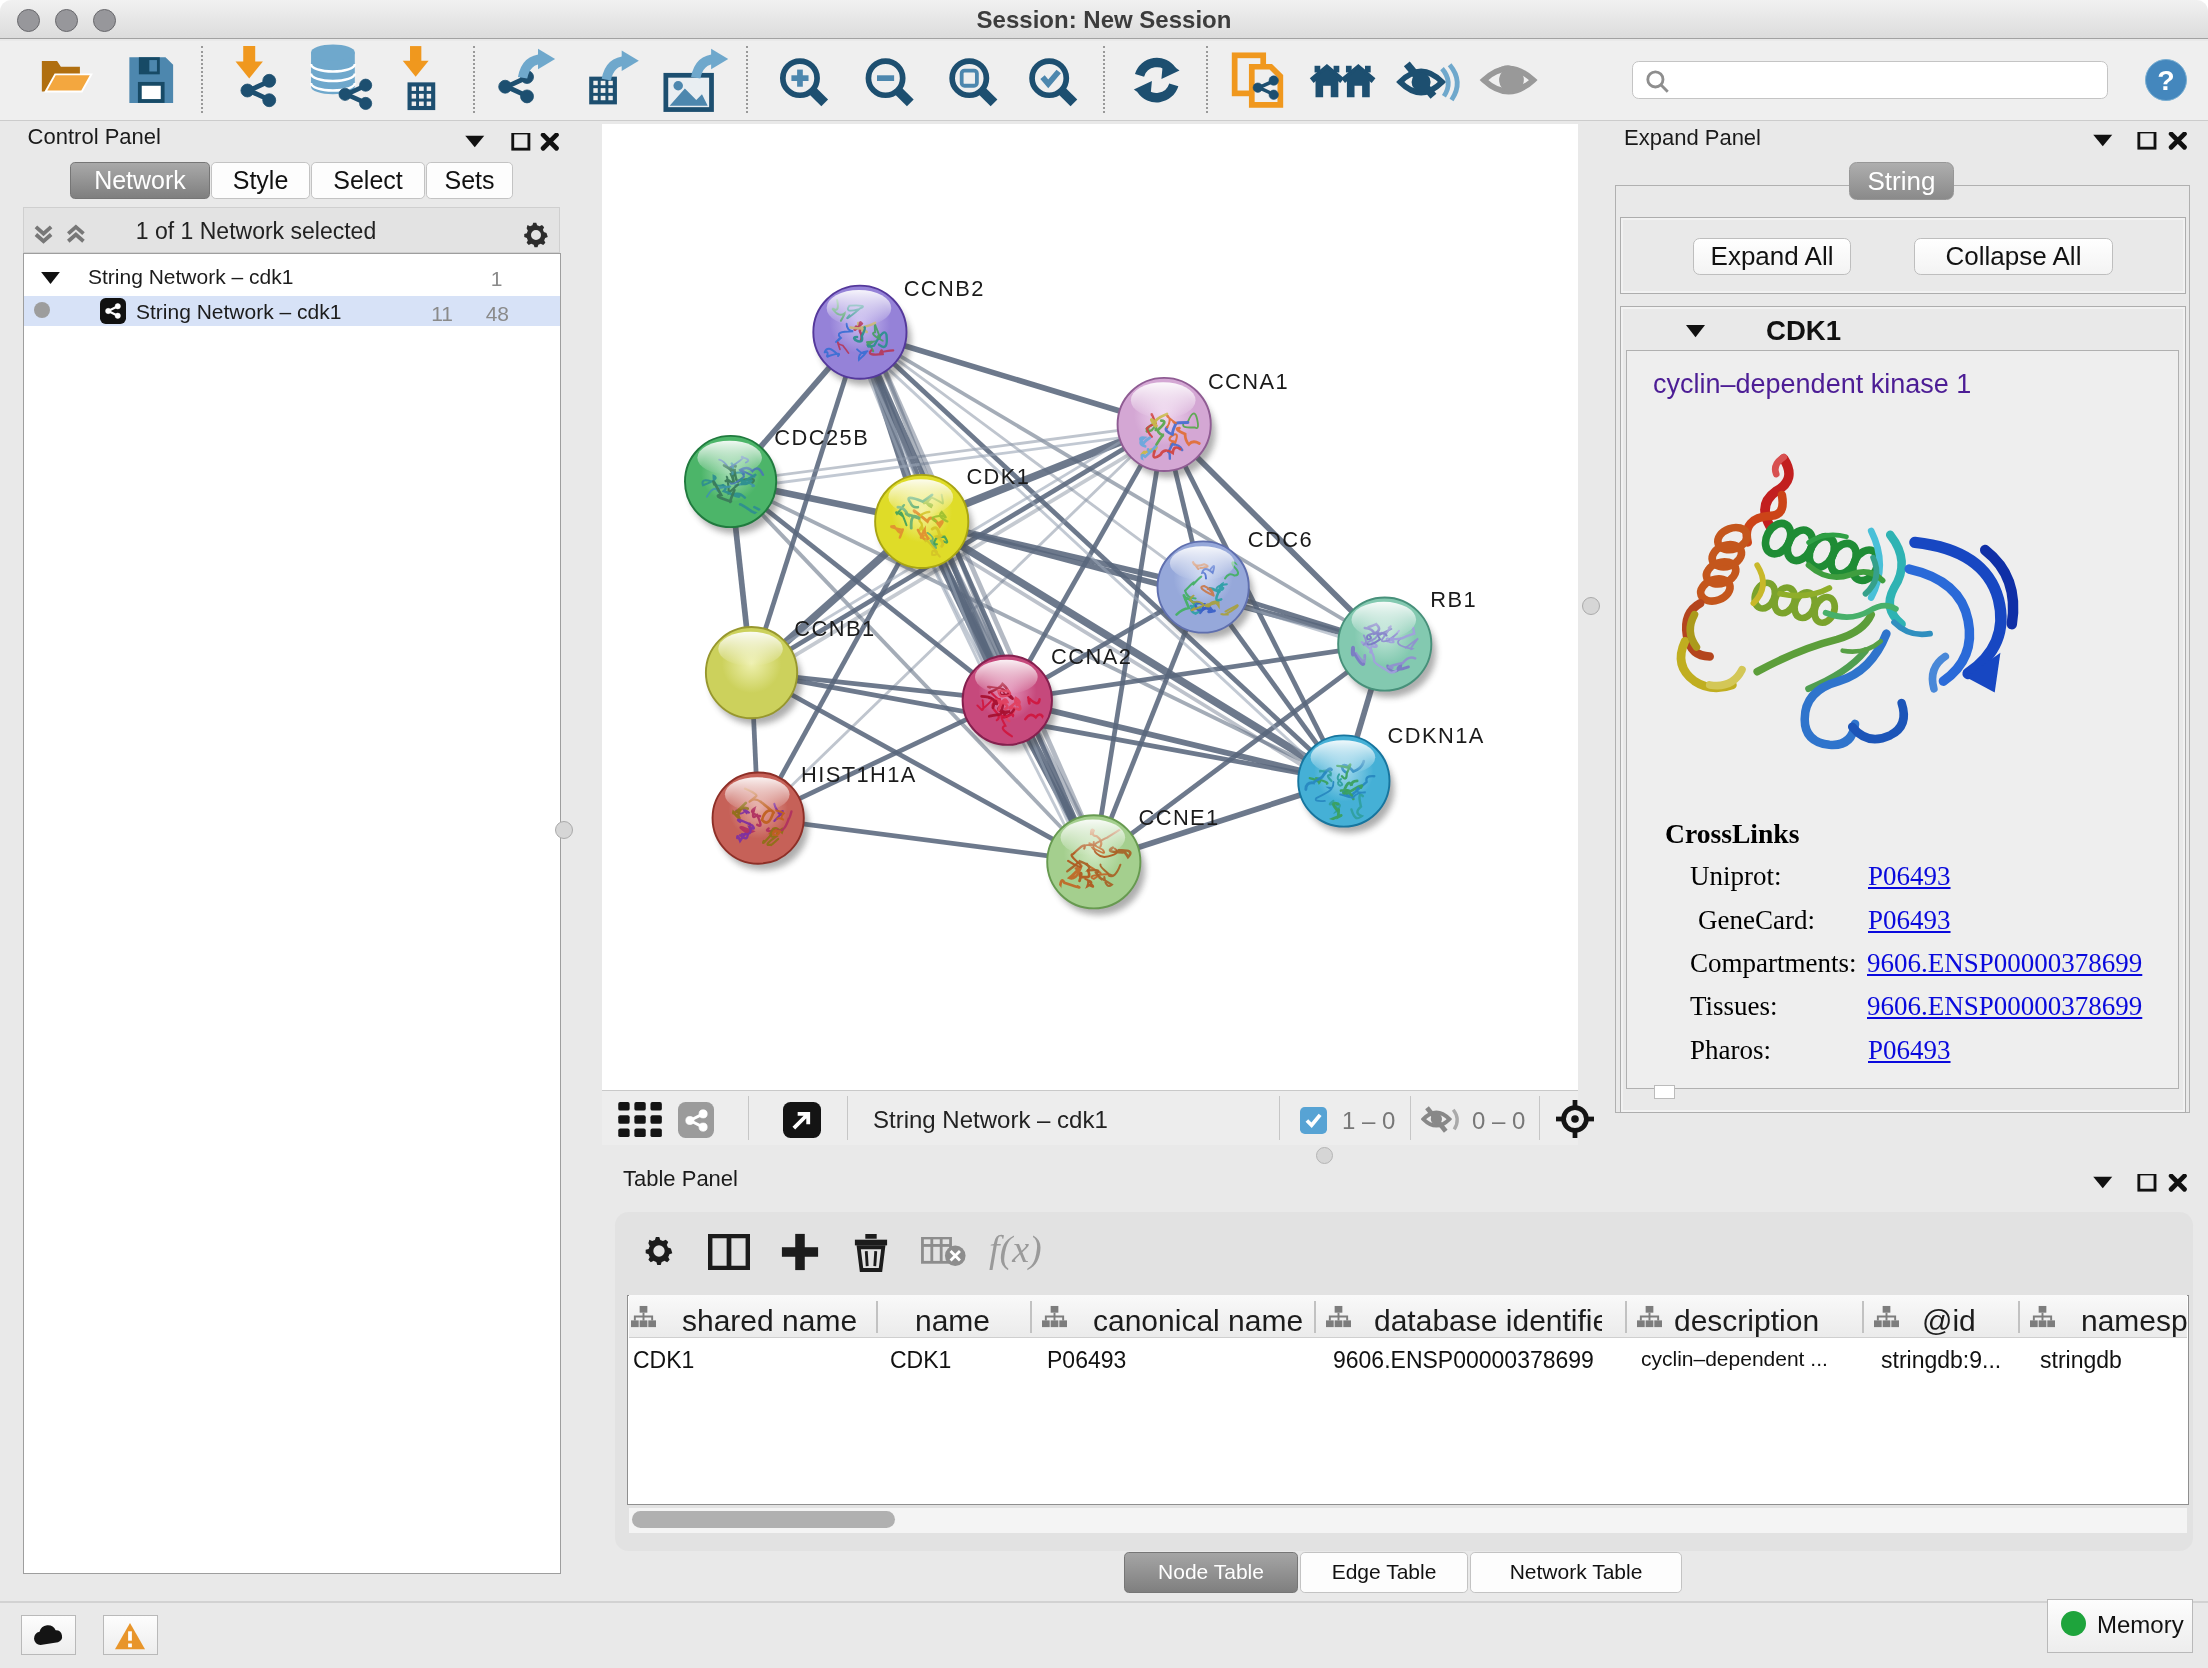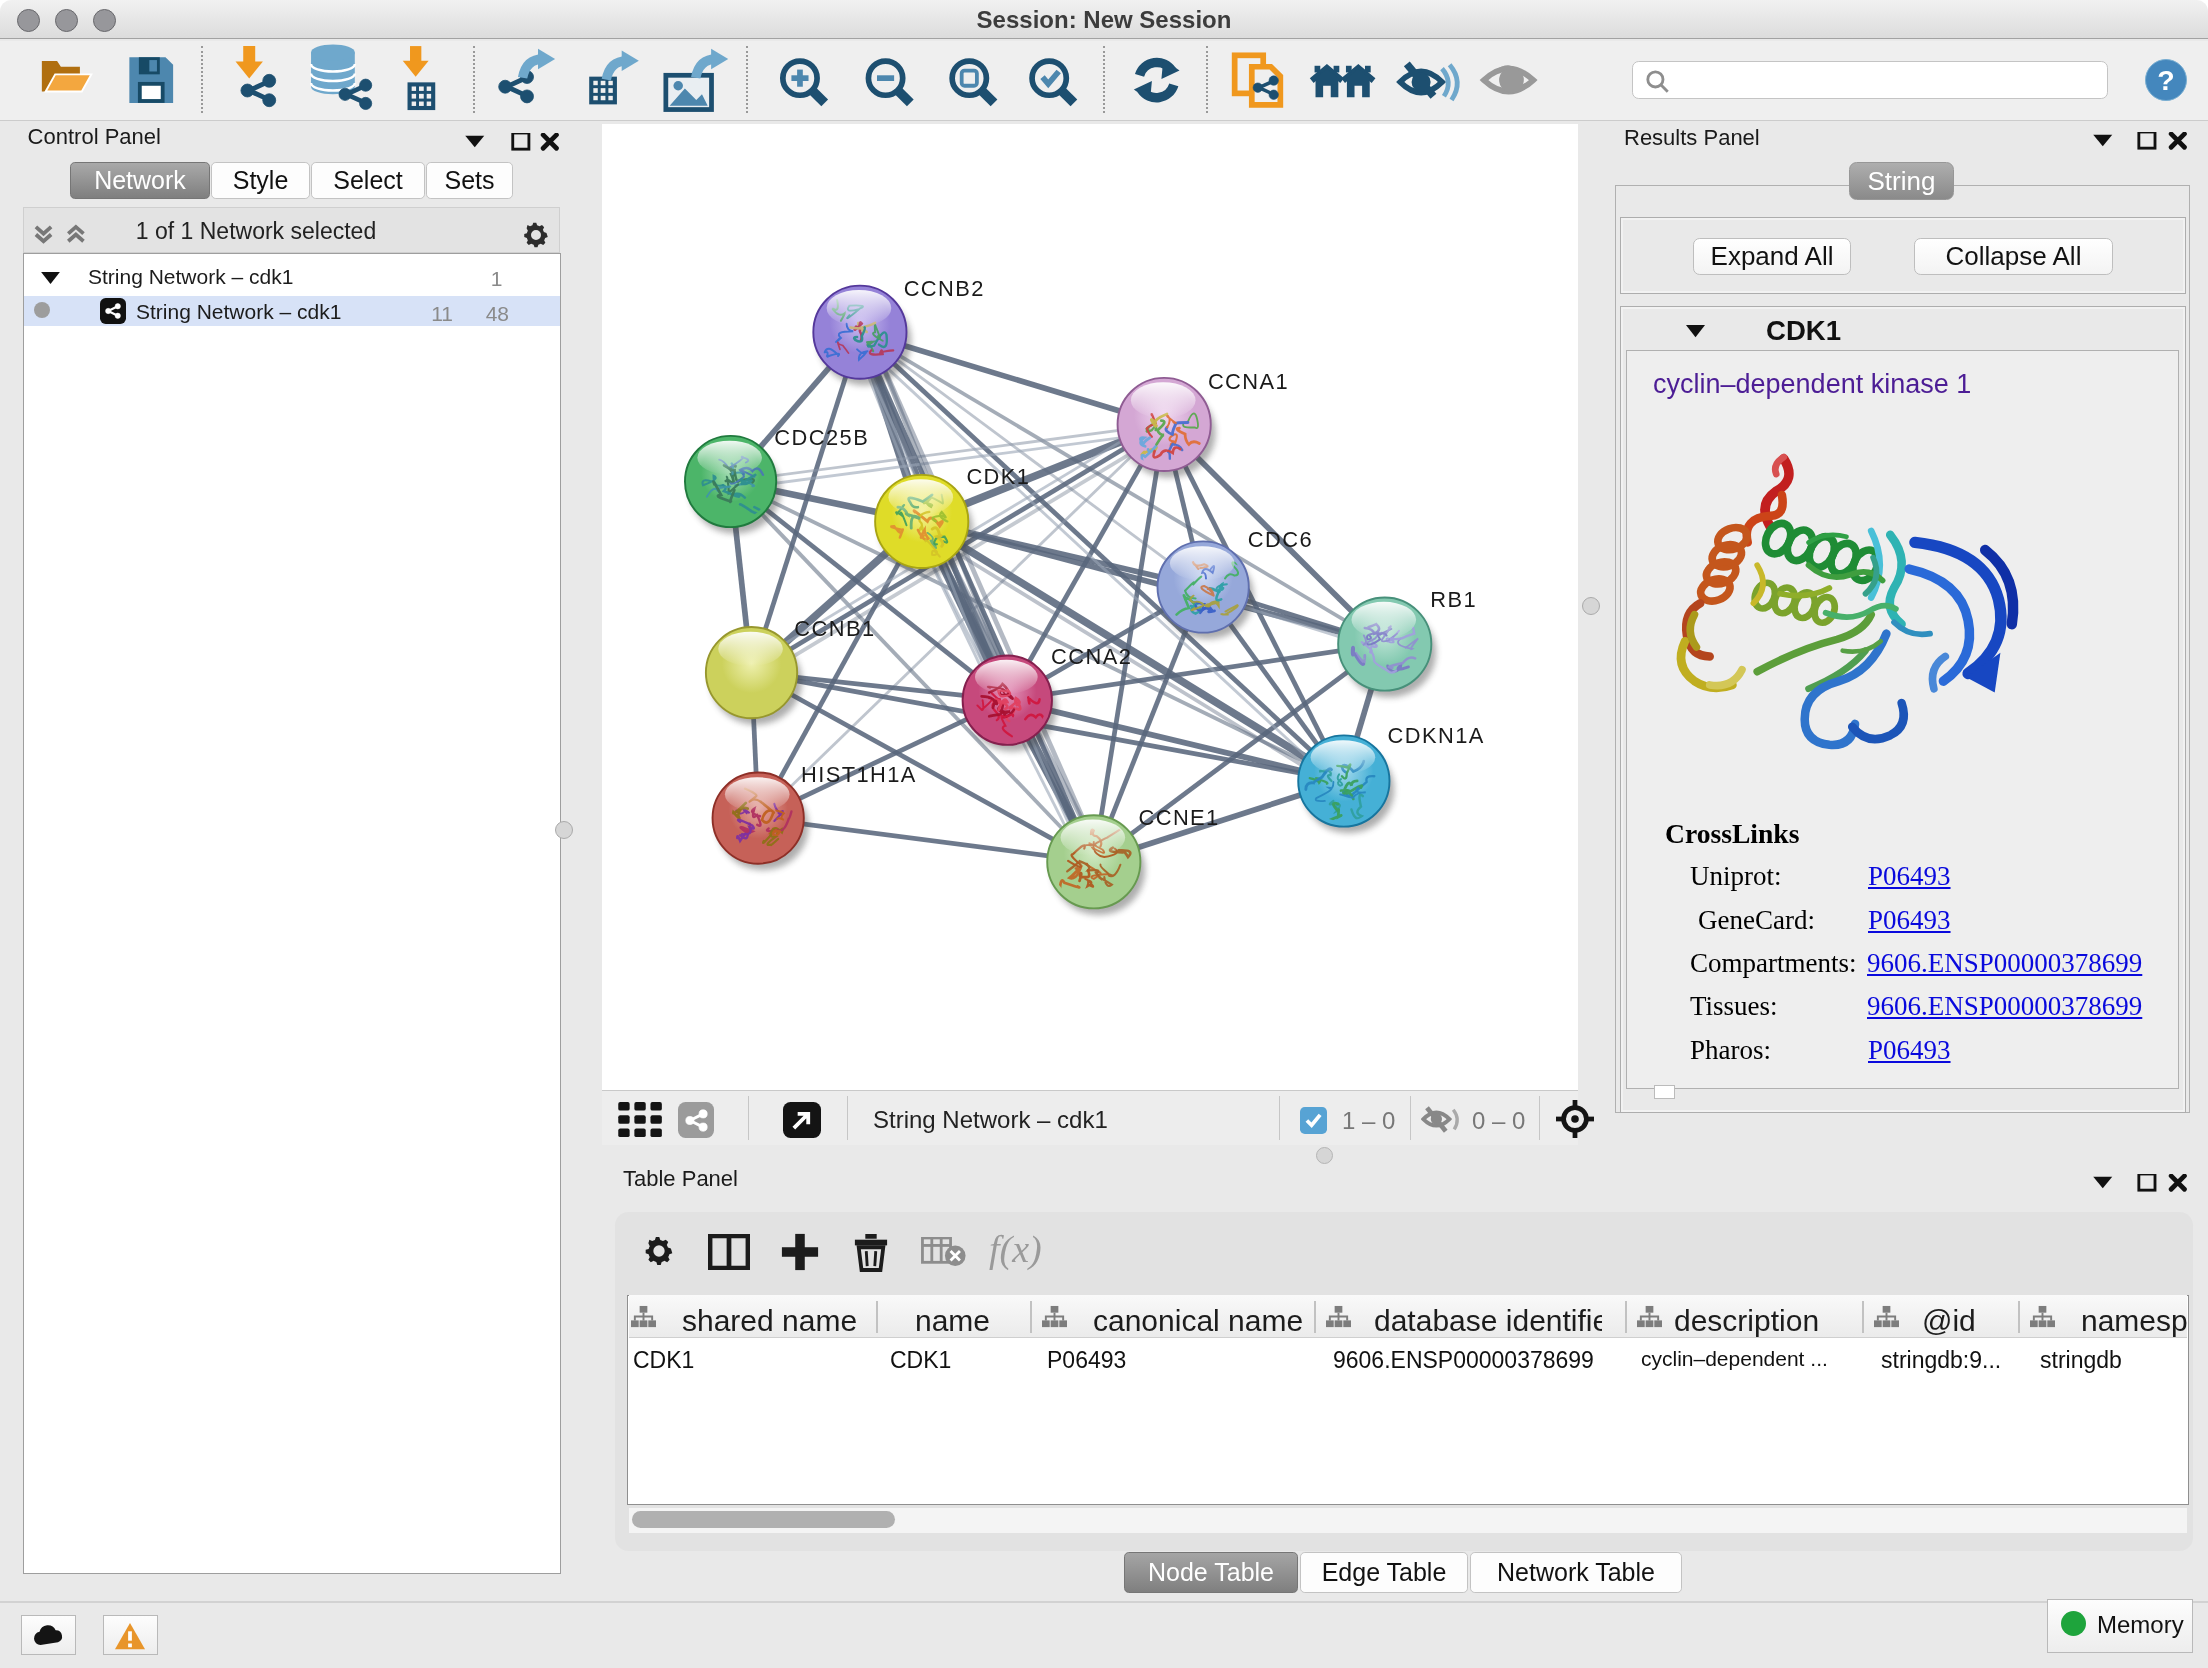--- a/index.html
+++ b/index.html
@@ -15,21 +15,21 @@
   .ptitle { font-size:22px; color:#1a1a1a; }
   .tabbtn { top:162px; height:37px; border:1px solid #c3c3c3; background:#fdfdfd; border-radius:4.8px; font-size:25px; color:#111; text-align:center; line-height:34px; }
   .tabsel { background:linear-gradient(#a9a9a9,#7f7f7f); color:#fff; border-color:#767676; }
   #netcanvas { left:602px; top:124px; width:976px; height:966px; background:#ffffff; }
   #netstatus { left:602px; top:1090px; width:976px; height:55px; background:#ededed; border-top:1.9px solid #c9c9c9; }
   .vsep { top:1096px; width:0; height:44px; border-left:1.9px solid #c6c6c6; }
   .etched { border:1.9px solid #adadad; box-shadow:inset 0 0 0 1.9px #f2f2f2; }
   .btn { background:linear-gradient(#ffffff,#f3f3f3); border:1.9px solid #bebebe; border-radius:6.7px; font-size:26px; color:#111; text-align:center; }
   a.rl { color:#0909dd; text-decoration:underline; }
   .th { font-size:30px; color:#1c1c1c; }
-  .btab { top:1552px; height:41px; border:1px solid #c3c3c3; background:#fdfdfd; border-radius:4.8px; font-size:25px; color:#111; text-align:center; line-height:38px; }
+  .btab { top:1552px; height:41px; border:1px solid #c3c3c3; background:#fdfdfd; border-radius:4.8px; font-size:21px; color:#111; text-align:center; line-height:38px; }
   .btabsel { background:linear-gradient(#a5a5a5,#7f7f7f); color:#fff; border-color:#767676; }
   .serif { font-family:"Liberation Serif", serif; }
   .gray { color:#8a8a8a; }
 </style>
 </head>
 <body>
 
 <div class="abs" style="left:0; top:0; width:15px; height:15px; background:#ffffff;"></div>
 <div class="abs" style="left:2193px; top:0; width:15px; height:15px; background:#ffffff;"></div>
 
@@ -656,21 +656,21 @@
 <svg class="abs" style="left:1556px; top:1100px;" width="38" height="38" viewBox="0 0 40 40">
     <circle cx="20" cy="20" r="12" fill="none" stroke="#141414" stroke-width="5"></circle>
     <circle cx="20" cy="20" r="4" fill="#141414"></circle>
     <line x1="20" y1="0" x2="20" y2="9" stroke="#141414" stroke-width="5"></line>
     <line x1="20" y1="31" x2="20" y2="40" stroke="#141414" stroke-width="5"></line>
     <line x1="0" y1="20" x2="9" y2="20" stroke="#141414" stroke-width="5"></line>
     <line x1="31" y1="20" x2="40" y2="20" stroke="#141414" stroke-width="5"></line>
   </svg>
 <div class="abs" style="left:1316px; top:1147px; width:17px; height:17px; border-radius:50%; background:#d6d6d6; border:1px solid #b5b5b5;"></div>
 
-<div class="abs ptitle" style="left:1624px; top:125px;">Results Panel</div>
+<div class="abs ptitle" style="left:1624px; top:125px;">Expand Panel</div>
 <svg class="abs" style="left:2093px; top:132px;" width="105" height="19" viewBox="0 0 110 20">
     <path d="M 0 3 L 20 3 L 10 15 Z" fill="#111"></path>
     <rect x="48" y="0" width="17" height="17" fill="none" stroke="#111" stroke-width="3"></rect>
     <path d="M 82 2 L 96 16 M 96 2 L 82 16" stroke="#111" stroke-width="5" stroke-linecap="round"></path>
   </svg>
 <div class="abs" style="left:1615px; top:185px; width:575px; height:928px; border:1px solid #b0b0b0; background:#e9e9e9;"></div>
 <div class="abs" style="left:1849px; top:162px; width:105px; height:38px; border-radius:7.6px; background:linear-gradient(#aeaeae,#8a8a8a); border:1px solid #979797; color:#fff; font-size:26px; text-align:center; line-height:36px;">String</div>
 <div class="abs etched" style="left:1620px; top:217px; width:566px; height:77px;"></div>
 <div class="abs btn" style="left:1693px; top:238px; width:158px; height:37px; line-height:34px;">Expand All</div>
 <div class="abs btn" style="left:1914px; top:238px; width:199px; height:37px; line-height:34px;">Collapse All</div>

